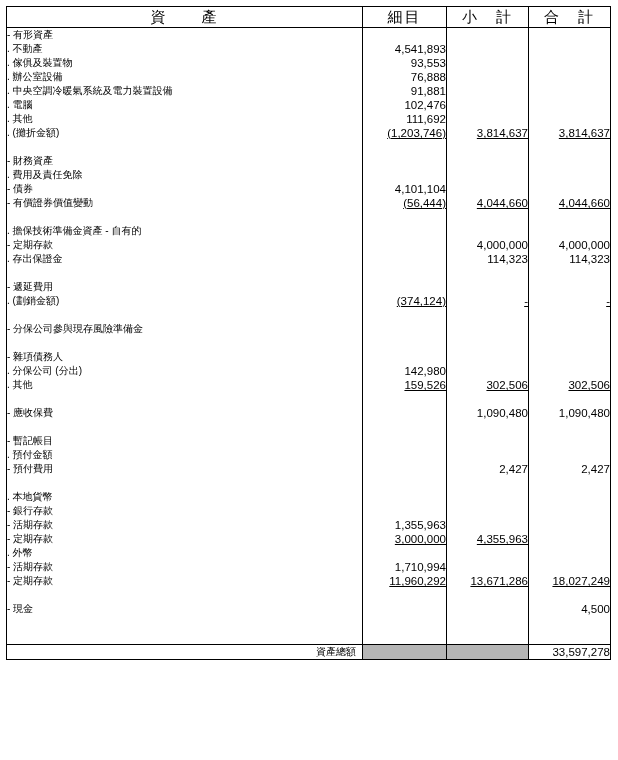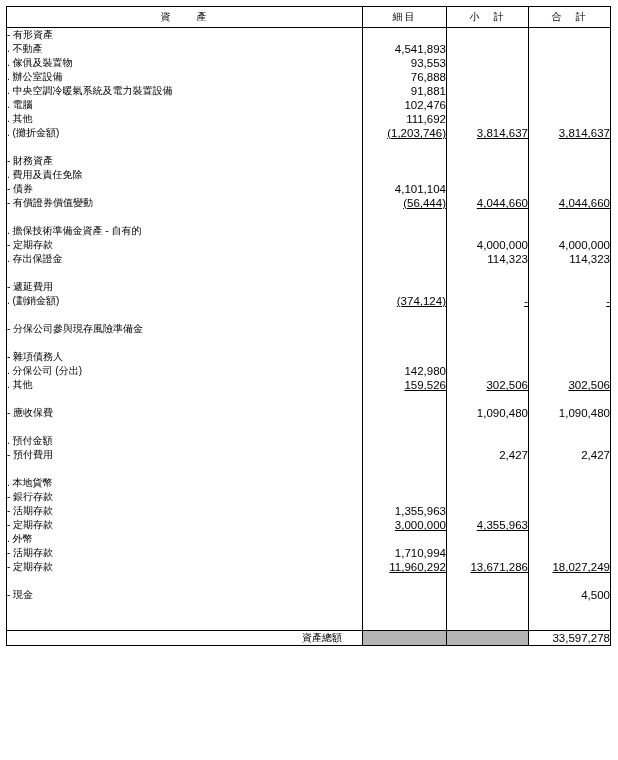--- a/index.html
+++ b/index.html
@@ -35,21 +35,21 @@
     border: 1px solid #000000;
     padding: 0;
     vertical-align: middle;
     line-height: 14px;
     height: 14px;
     font-weight: normal;
   }
   table.balance thead th {
     text-align: center;
     height: 20px;
-    font-size: 10px;
+    font-size: 15px;
     letter-spacing: 2px;
   }
   
   table.balance tbody td {
     border-top: none;
     border-bottom: none;
   }
   tbody tr.last-row td {
     border-bottom: 1px solid #000000;
   }
@@ -64,21 +64,21 @@
     padding-right: 5px;
     white-space: nowrap;
     font-size: 11.5px;
   }
   td.ruled {
     border-bottom: 1px solid #000000;
     text-decoration: underline;
   }
   td.label.rightal {
     text-align: right;
-    padding-right: 20px;
+    padding-right: 6px;
   }
   td.shaded {
     background:
       repeating-linear-gradient(0deg, #9a9a9a 0px, #9a9a9a 1px, #cfcfcf 1px, #cfcfcf 2px);
   }
   .spacer td { height: 7px; line-height: 7px; }
 </style>
 </head>
 <body>
 
@@ -267,20 +267,26 @@
           <td class="num">1,090,480</td>
           <td class="num">1,090,480</td>
         </tr>
         <tr class="spacer">
           <td class="label"></td>
           <td class="num"></td>
           <td class="num"></td>
           <td class="num"></td>
         </tr>
         <tr>
+          <td class="label">- 暫記帳目</td>
+          <td class="num"></td>
+          <td class="num"></td>
+          <td class="num"></td>
+        </tr>
+        <tr>
           <td class="label">. 預付金額</td>
           <td class="num"></td>
           <td class="num"></td>
           <td class="num"></td>
         </tr>
         <tr>
           <td class="label">  - 預付費用</td>
           <td class="num"></td>
           <td class="num">2,427</td>
           <td class="num">2,427</td>

